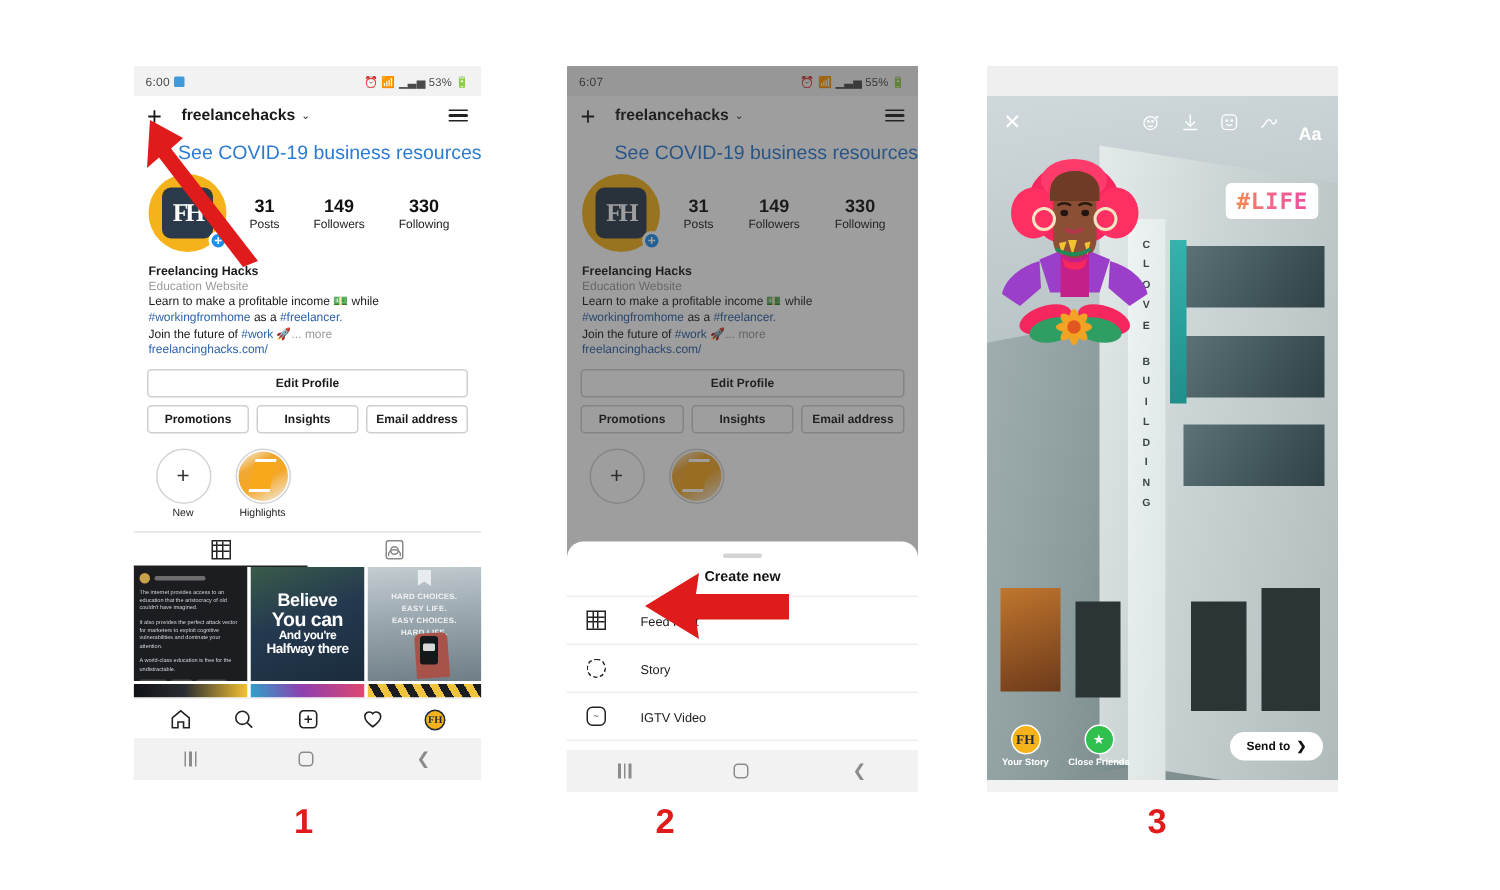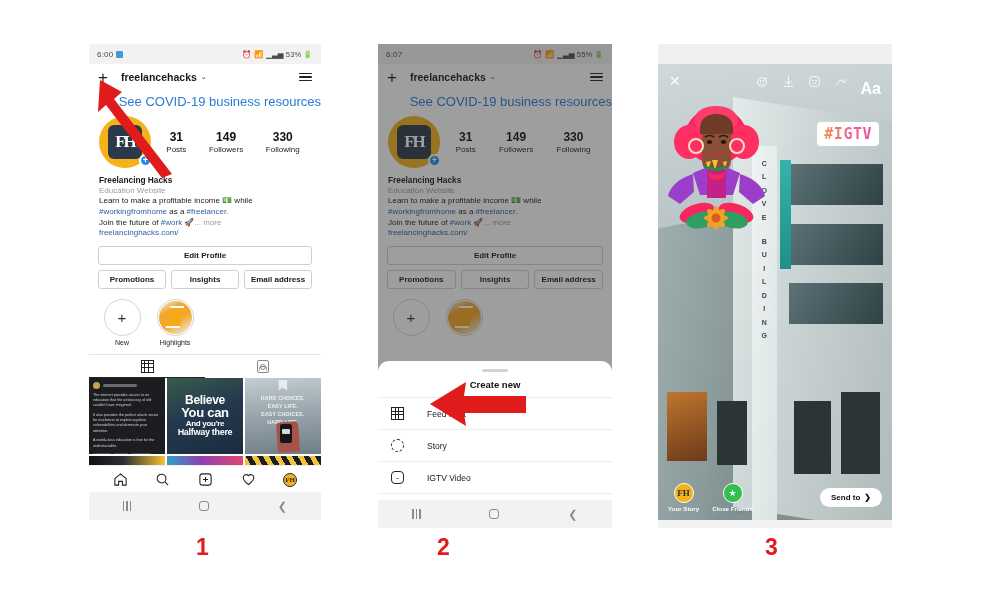--- a/index.html
+++ b/index.html
@@ -224,21 +224,21 @@
     background-clip:padding-box;
   }
   .hello span{ background:linear-gradient(90deg,#f58c4c 0%,#f06a8a 45%,#ee4d9b 100%);
     -webkit-background-clip:text; background-clip:text; color:transparent; }
 
   .story-top{ position:absolute; left:0; right:0; top:0; height:34px;
     display:flex; align-items:center; padding:0 11px; gap:0; }
   .story-top .x{ font-size:14px; color:#fff; font-weight:300; line-height:1; }
   .story-top .tools{ margin-left:auto; display:flex; align-items:center; gap:13px; }
   .story-top .tools .ti{ color:#fff; font-size:11px; line-height:1; display:flex; }
-  .story-top .tools .aa{ font-size:16px; font-weight:700;margin-top:16px; }
+  .story-top .tools .aa{ font-size:12px; font-weight:700;margin-top:16px; }
 
   .story-bot{ position:absolute; left:0; right:0; bottom:0; height:46px;
      display:flex; align-items:center; padding:0 10px; }
   .sb-item{ text-align:center; margin-right:13px; }
   .sb-circ{ width:20px;height:20px;border-radius:50%;margin:0 auto;
      display:flex;align-items:center;justify-content:center;border:1.4px solid #fff;}
   .sb-your{ background:#f6b21b; color:#1f2a36; font-size:9px;font-weight:700;
      font-family:"Liberation Serif",serif;}
   .sb-close{ background:#2fc04e; color:#fff; font-size:9px; }
   .sb-lbl{ font-size:6.2px; color:#fff; margin-top:2px; font-weight:600; }
@@ -652,21 +652,21 @@
             <g fill="#f2a324">
               <ellipse rx="4" ry="12"></ellipse>
                 <ellipse rx="4" ry="12" transform="rotate(45)"></ellipse>
               <ellipse rx="4" ry="12" transform="rotate(90)"></ellipse>
                 <ellipse rx="4" ry="12" transform="rotate(135)"></ellipse>
             </g>
             <circle r="4.5" fill="#e2561f"></circle>
           </g>
         </svg>
 
-        <div class="hello"><span>#IGTV</span></div>
+        <div class="hello"><span>#LIFE</span></div>
 
         <div class="story-top">
           <span class="x">✕</span>
           <span class="tools">
             <span class="ti">
                 <svg width="13" height="13" viewBox="0 0 24 24" fill="none" stroke="#fff" stroke-width="1.6">
                   <circle cx="11" cy="13" r="8"></circle>
                   <circle cx="8.5" cy="11" r=".9" fill="#fff"></circle>
                   <circle cx="13.5" cy="11" r=".9" fill="#fff"></circle>
                   <path d="M8 16q3 2.5 6 0"></path>

